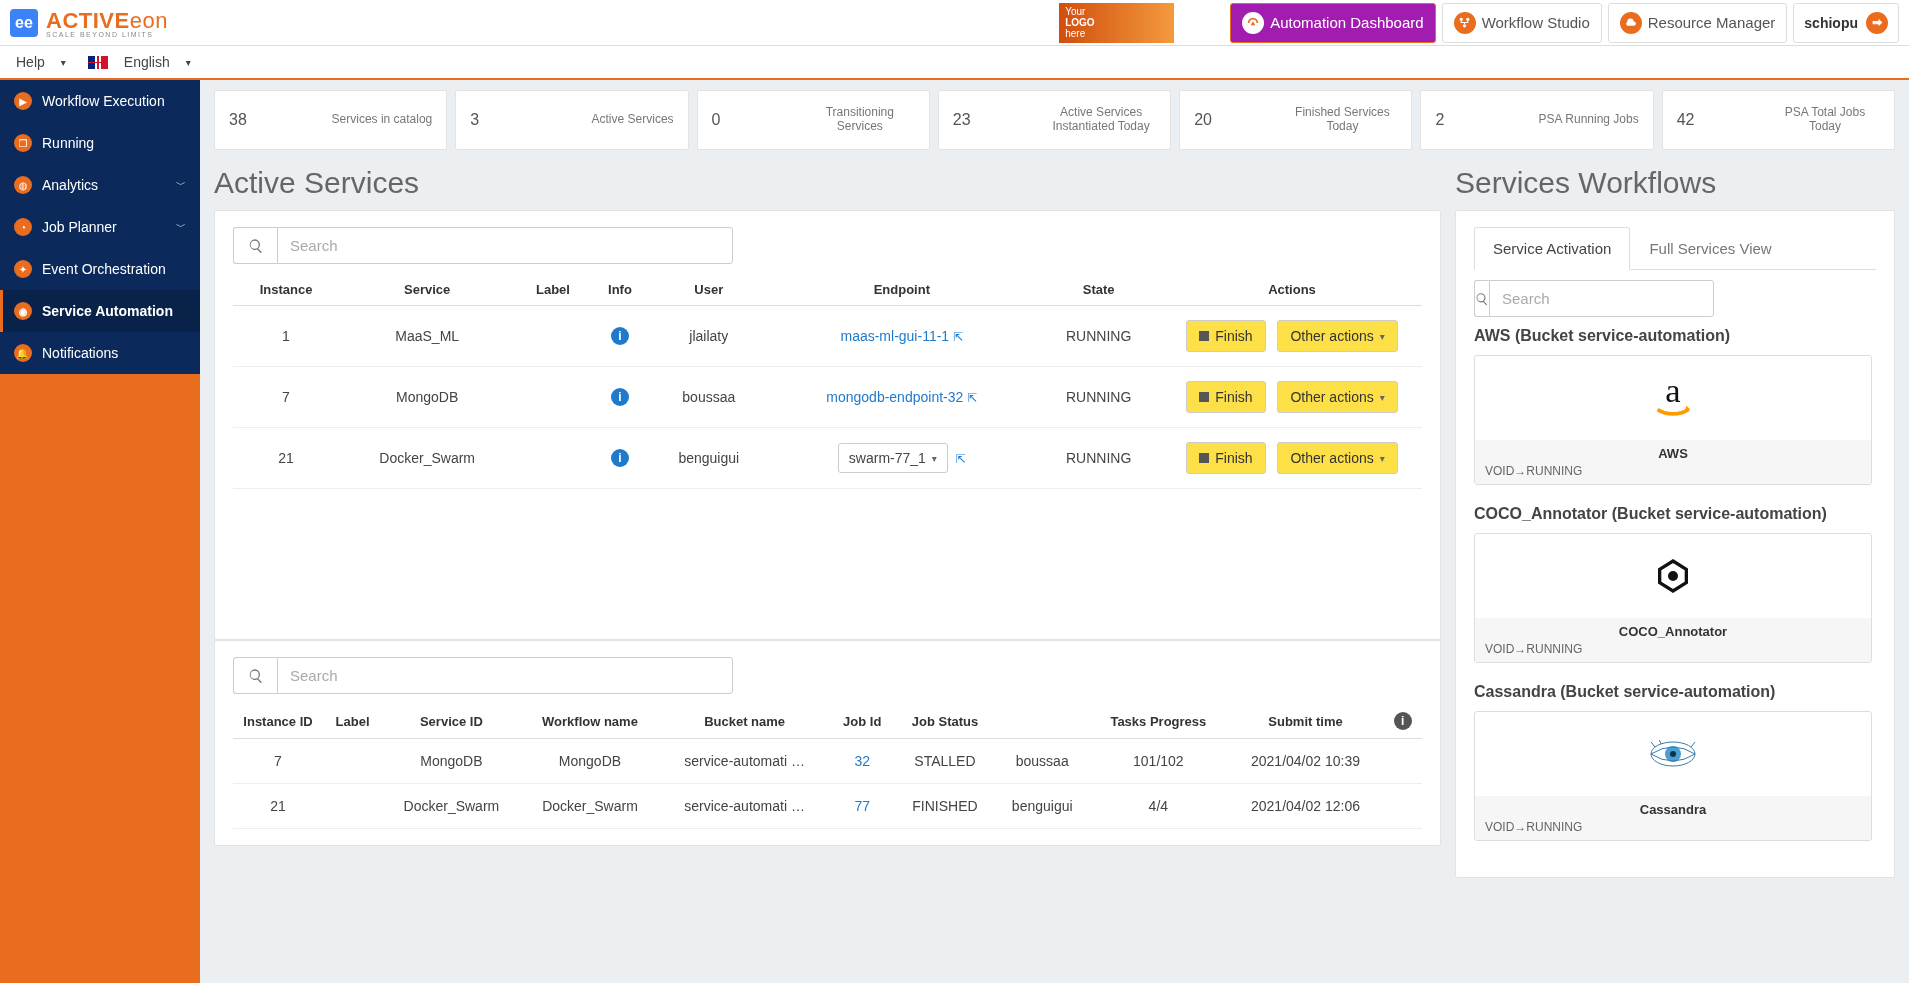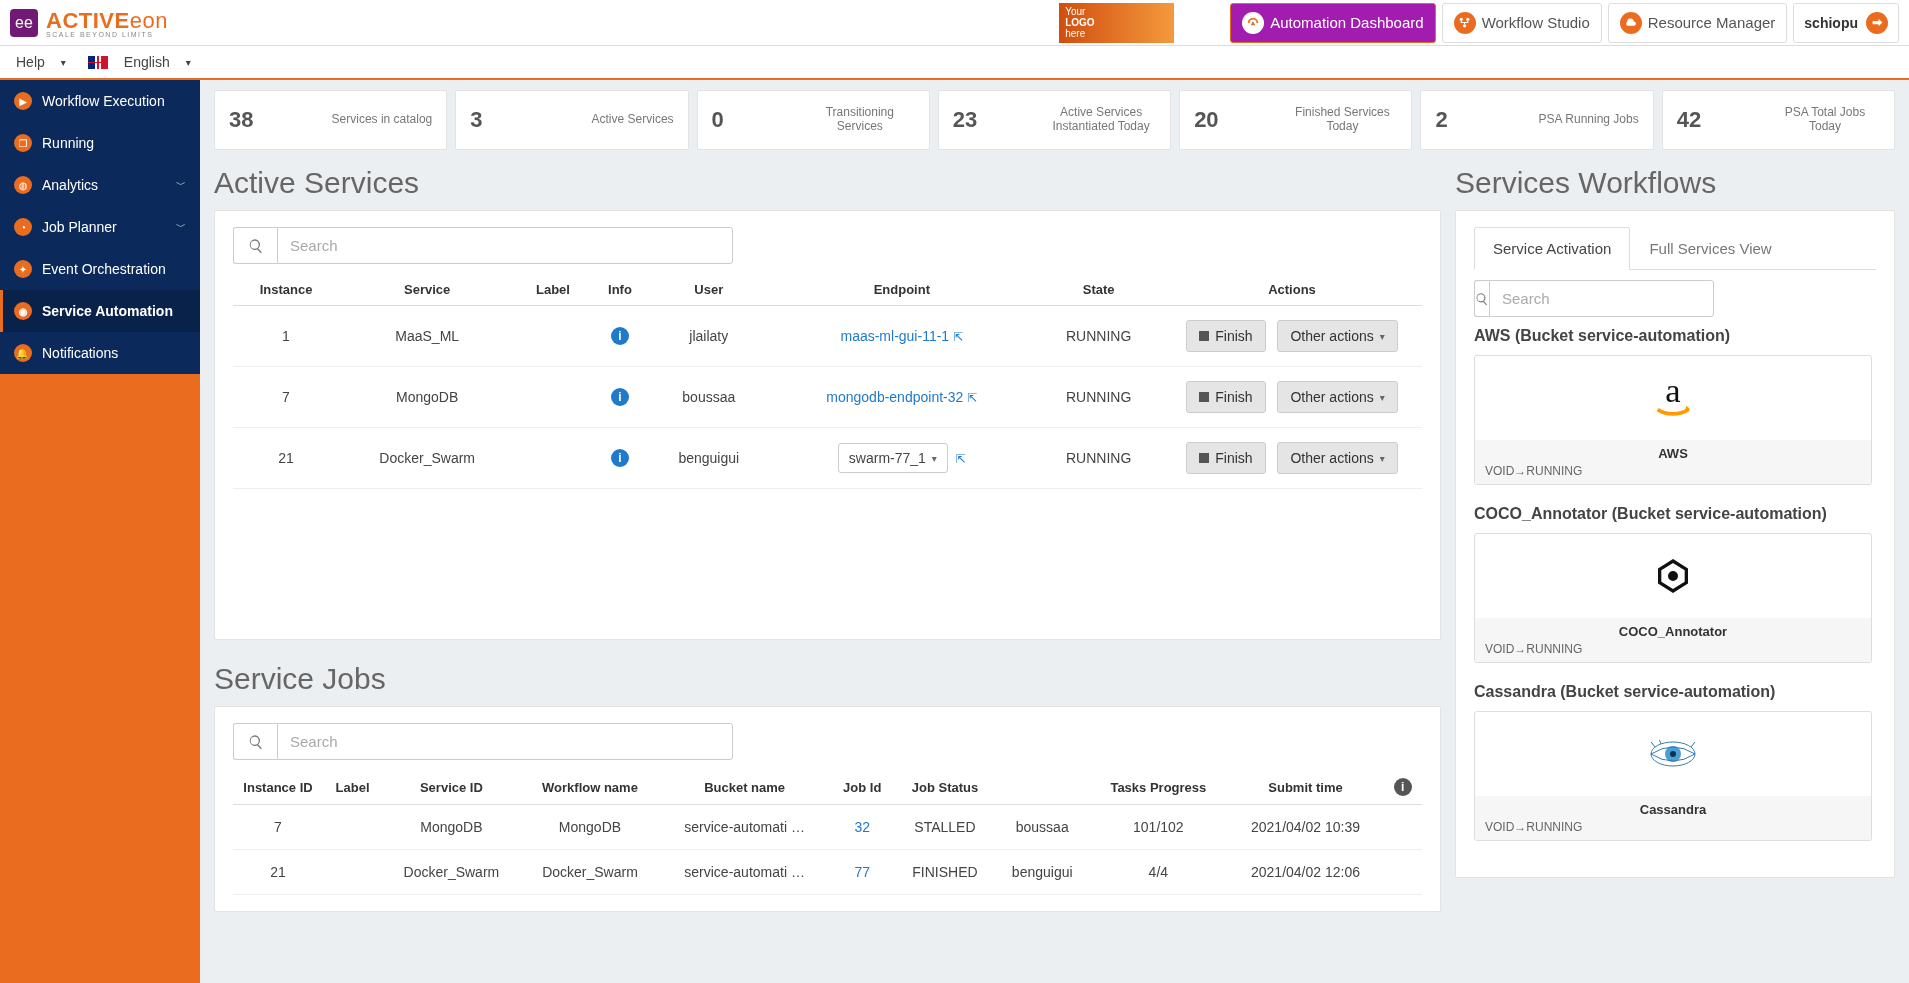--- a/index.html
+++ b/index.html
@@ -1,19 +1,19 @@
 <!DOCTYPE html>
 <html><head>
 <meta charset="utf-8">
 <style>
 * { box-sizing: border-box; margin: 0; padding: 0; }
 body { font-family: "Segoe UI", "Helvetica Neue", Arial, sans-serif; font-size: 14px; color: #444; background: #f0f0f0; overflow: hidden; width: 1909px; height: 983px; }
 .topbar { background: #fff; border-bottom: 1px solid #ddd; height: 46px; display:flex; align-items:center; padding:0 10px; }
 .logo { display:flex; align-items:center; gap:4px; }
-.logo-mark { width:28px; height:28px; background:#701a75; border-radius:4px; display:flex; align-items:center; justify-content:center; color:#fff; font-weight:normal; font-size:16px; }
+.logo-mark { width:28px; height:28px; background:#3b82f6; border-radius:4px; display:flex; align-items:center; justify-content:center; color:#fff; font-weight:bold; font-size:16px; }
 .logo-text { color:#ea6d1f; font-weight:300; font-size:22px; letter-spacing:0.5px; margin-left:4px;}
 .logo-text b { font-weight:700; }
 .logo-sub { font-size:7px; color:#888; letter-spacing:1.5px; margin-left:4px; margin-top:-3px; }
 .topbar-spacer { flex:1; }
 .your-logo { width:115px; height:40px; background: linear-gradient(90deg,#d14e0e,#f39a3d); color:#fff; font-size:10px; padding:4px 6px; line-height:1.1; display:flex; flex-direction:column; justify-content:center; margin-right:50px;}
 .nav-btn { display:flex; align-items:center; gap:6px; padding:6px 11px; height:40px; border:1px solid #ddd; border-radius:3px; background:#fff; color:#555; font-size:15px; margin-left:6px; cursor:pointer; white-space:nowrap;}
 .nav-btn.active { background:#a21caf; color:#fff; border-color:#ea6d1f; }
 .nav-btn .circle-ico { width:22px; height:22px; border-radius:50%; background:#ea6d1f; color:#fff; display:flex; align-items:center; justify-content:center; font-size:13px; flex-shrink:0;}
 .nav-btn.active .circle-ico { background:#fff; color:#ea6d1f; }
 .user-btn { margin-left:6px; height:40px; border:1px solid #ddd; border-radius:3px; background:#fff; color:#333; padding:6px 10px; display:flex; align-items:center; gap:8px; font-weight:600; cursor:pointer;}
@@ -28,38 +28,38 @@
 .sidebar { width:200px; background:#ea6d1f; display:flex; flex-direction:column; }
 .sidebar-upper { background:#0b2a5b; }
 .sb-item { display:flex; align-items:center; gap:10px; padding:12px 14px; color:#fff; font-size:14px; cursor:pointer; }
 .sb-item.active { background:#08224a; font-weight:700; }
 .sb-item .sb-ico { width:18px; height:18px; border-radius:50%; background:#ea6d1f; display:flex; align-items:center; justify-content:center; font-size:10px; color:#fff; flex-shrink:0;}
 .sb-item.active { border-left: 3px solid #ea6d1f; padding-left:11px;}
 .sb-item .caret { margin-left:auto; font-size:10px; opacity:.8;}
 .main { flex:1; background:#eceff1; overflow:auto; position:relative;}
 .stats-row { display:flex; gap:8px; padding:10px 14px 0 14px; }
 .stat-card { background:#fff; border:1px solid #e3e3e3; border-radius:2px; flex:1; height:60px; padding:8px 14px; display:flex; align-items:center; justify-content:space-between; gap:6px;}
-.stat-card .num { font-size:22px; color:#555; font-weight:700; }
+.stat-card .num { font-size:16px; color:#555; font-weight:400; }
 .stat-card .lbl { font-size:12px; color:#777; text-align:center; line-height:1.15; max-width:110px;}
 .page-area { display:flex; gap:14px; padding:10px 14px 20px 14px; }
 .left-col { flex: 1 1 auto; min-width:0;}
 .right-col { width:440px; flex-shrink:0;}
 h2.section { font-size:30px; font-weight:300; color:#666; margin: 6px 0 10px 0; }
 .panel { background:#fff; border:1px solid #e3e3e3; border-radius:2px; padding:16px 18px; }
 .search-wrap { display:flex; align-items:stretch; max-width:500px; margin-bottom:10px;}
 .search-wrap .s-ico { width:44px; border:1px solid #ccc; border-right:none; border-radius:3px 0 0 3px; display:flex; align-items:center; justify-content:center; color:#777; background:#fff;}
 .search-wrap input { flex:1; border:1px solid #ccc; border-left:1px solid #ccc; border-radius:0 3px 3px 0; padding:9px 12px; font-size:15px; outline:none; color:#444;}
 .search-wrap input::placeholder { color:#aaa; }
 table.grid { width:100%; border-collapse:collapse; }
 table.grid th { text-align:center; font-weight:700; color:#333; font-size:13px; padding:8px 6px; border-bottom:1px solid #ddd;}
 table.grid td { text-align:center; font-size:14px; color:#444; padding:14px 6px; border-bottom:1px solid #eee; vertical-align:middle;}
 .info-ico { width:18px; height:18px; border-radius:50%; background:#1f7acc; color:#fff; display:inline-flex; align-items:center; justify-content:center; font-size:12px; font-weight:700; cursor:pointer;}
 .link { color:#1f7acc; cursor:pointer; }
 .ext-ico { color:#1f7acc; margin-left:4px; font-size:12px;}
-.btn { border:1px solid #ccc; background:#e5e5e5; color:#333; padding:7px 12px; border-radius:3px; font-size:14px; cursor:pointer; display:inline-flex; align-items:center; gap:6px; white-space:nowrap;}
+.btn { border:1px solid #ccc; background:#fde047; color:#333; padding:7px 12px; border-radius:3px; font-size:14px; cursor:pointer; display:inline-flex; align-items:center; gap:6px; white-space:nowrap;}
 .btn .stop-sq { width:10px; height:10px; background:#555; display:inline-block;}
 .btn .caret { font-size:10px; color:#666;}
 .ep-dd { border:1px solid #ccc; border-radius:3px; padding:6px 10px; display:inline-flex; align-items:center; gap:6px; color:#444; cursor:pointer;}
 .tabs-bar { display:flex; border-bottom:1px solid #ddd; margin-bottom:10px;}
 .tab { padding:12px 18px; color:#777; cursor:pointer; border:1px solid transparent; border-bottom:none; border-radius:3px 3px 0 0; font-size:15px;}
 .tab.active { color:#444; border-color:#ddd; border-bottom:1px solid #fff; margin-bottom:-1px; background:#fff; font-weight:500;}
 .wf-scroll { max-height:640px; overflow-y:scroll; padding-right:4px;}
 .wf-scroll::-webkit-scrollbar { width:10px; }
 .wf-scroll::-webkit-scrollbar-thumb { background:#c0c0c0; border-radius:5px; }
 .wf-card { border:1px solid #ddd; border-radius:3px; margin-bottom:20px; overflow:hidden; background:#fff;}
@@ -268,21 +268,20 @@
     <td>RUNNING</td>
     <td>
       <span class="btn"><span class="stop-sq"></span>Finish</span>
       <span class="btn" style="margin-left:8px">Other actions <span class="caret">▾</span></span>
     </td>
                 </tr>
               </tbody>
           </table>
         </div>
 
-        <h2 class="section" style="margin-top:22px">Service Jobs</h2>
         <div class="panel" style="position:relative">
           <div class="search-wrap">
             <div class="s-ico">
               <svg width="16" height="16" viewBox="0 0 24 24" fill="#777">
                   <path d="M10 2a8 8 0 015.3 13.9l5.4 5.4-1.4 1.4-5.4-5.4A8 8 0 1110 2zm0 2a6 6 0 100 12 6 6 0 000-12z"></path>
                 </svg>
             </div>
             <input type="text" placeholder="Search" style="">
           </div>
           <table class="grid" style="font-size:13px">

